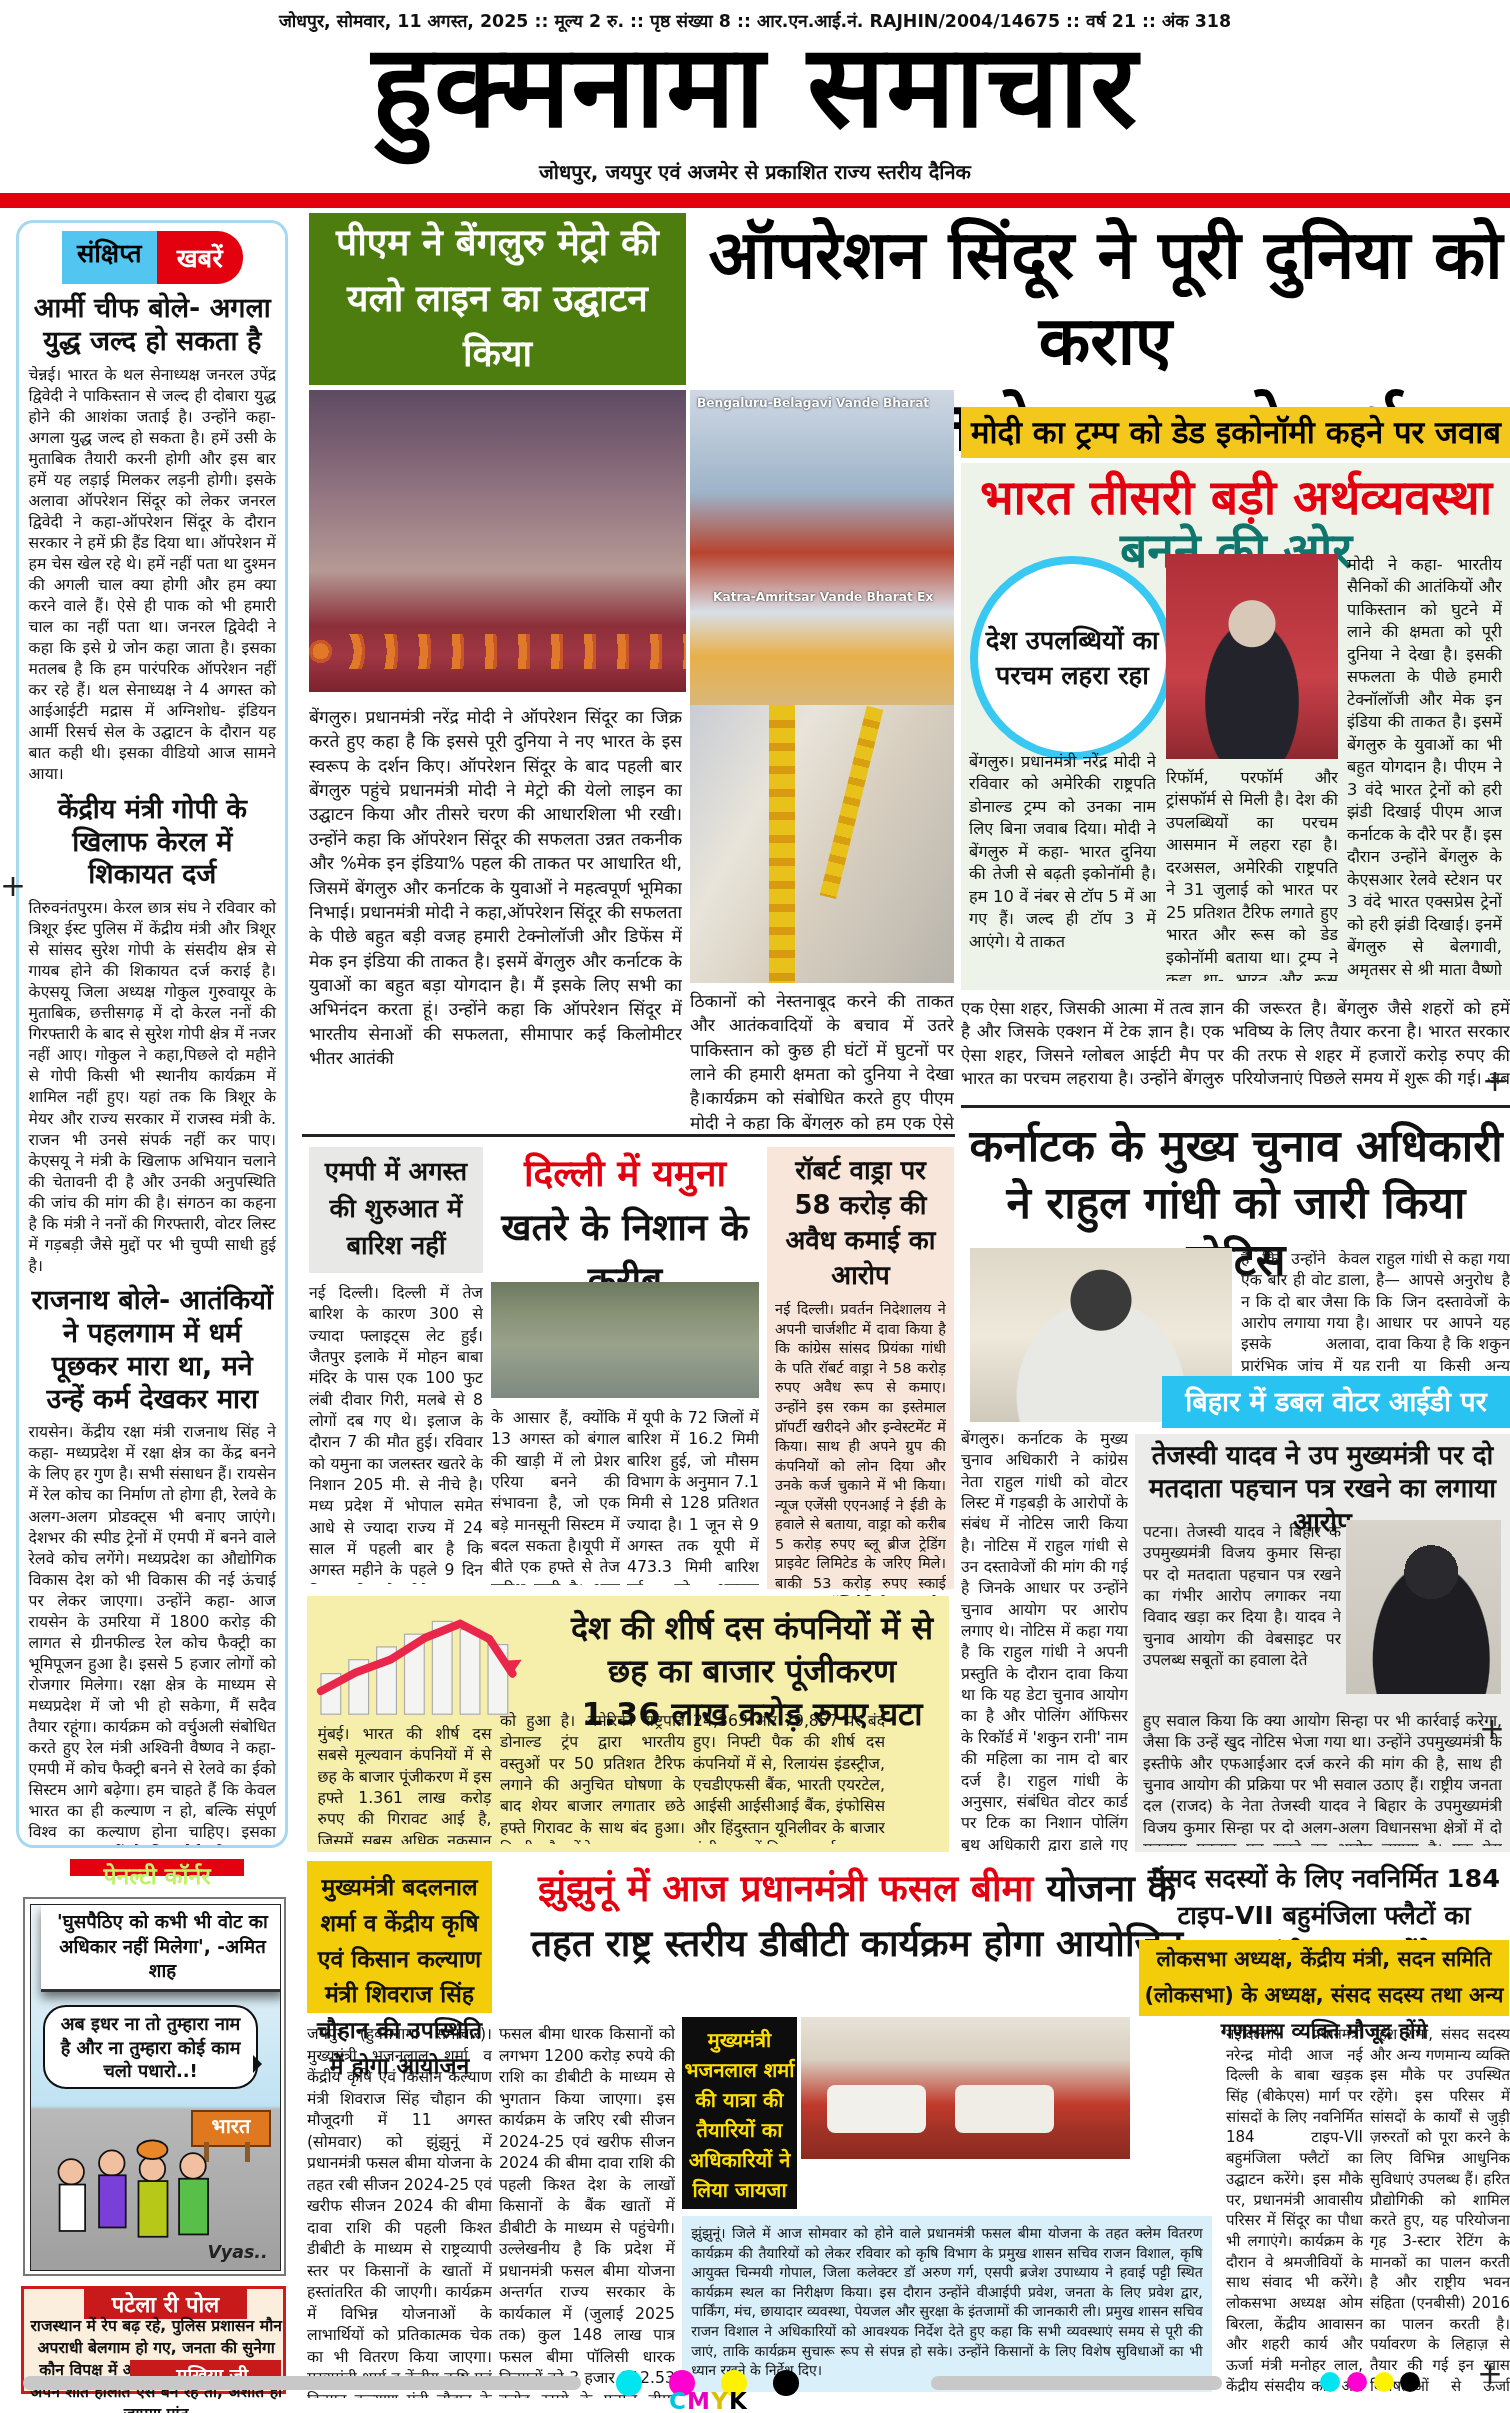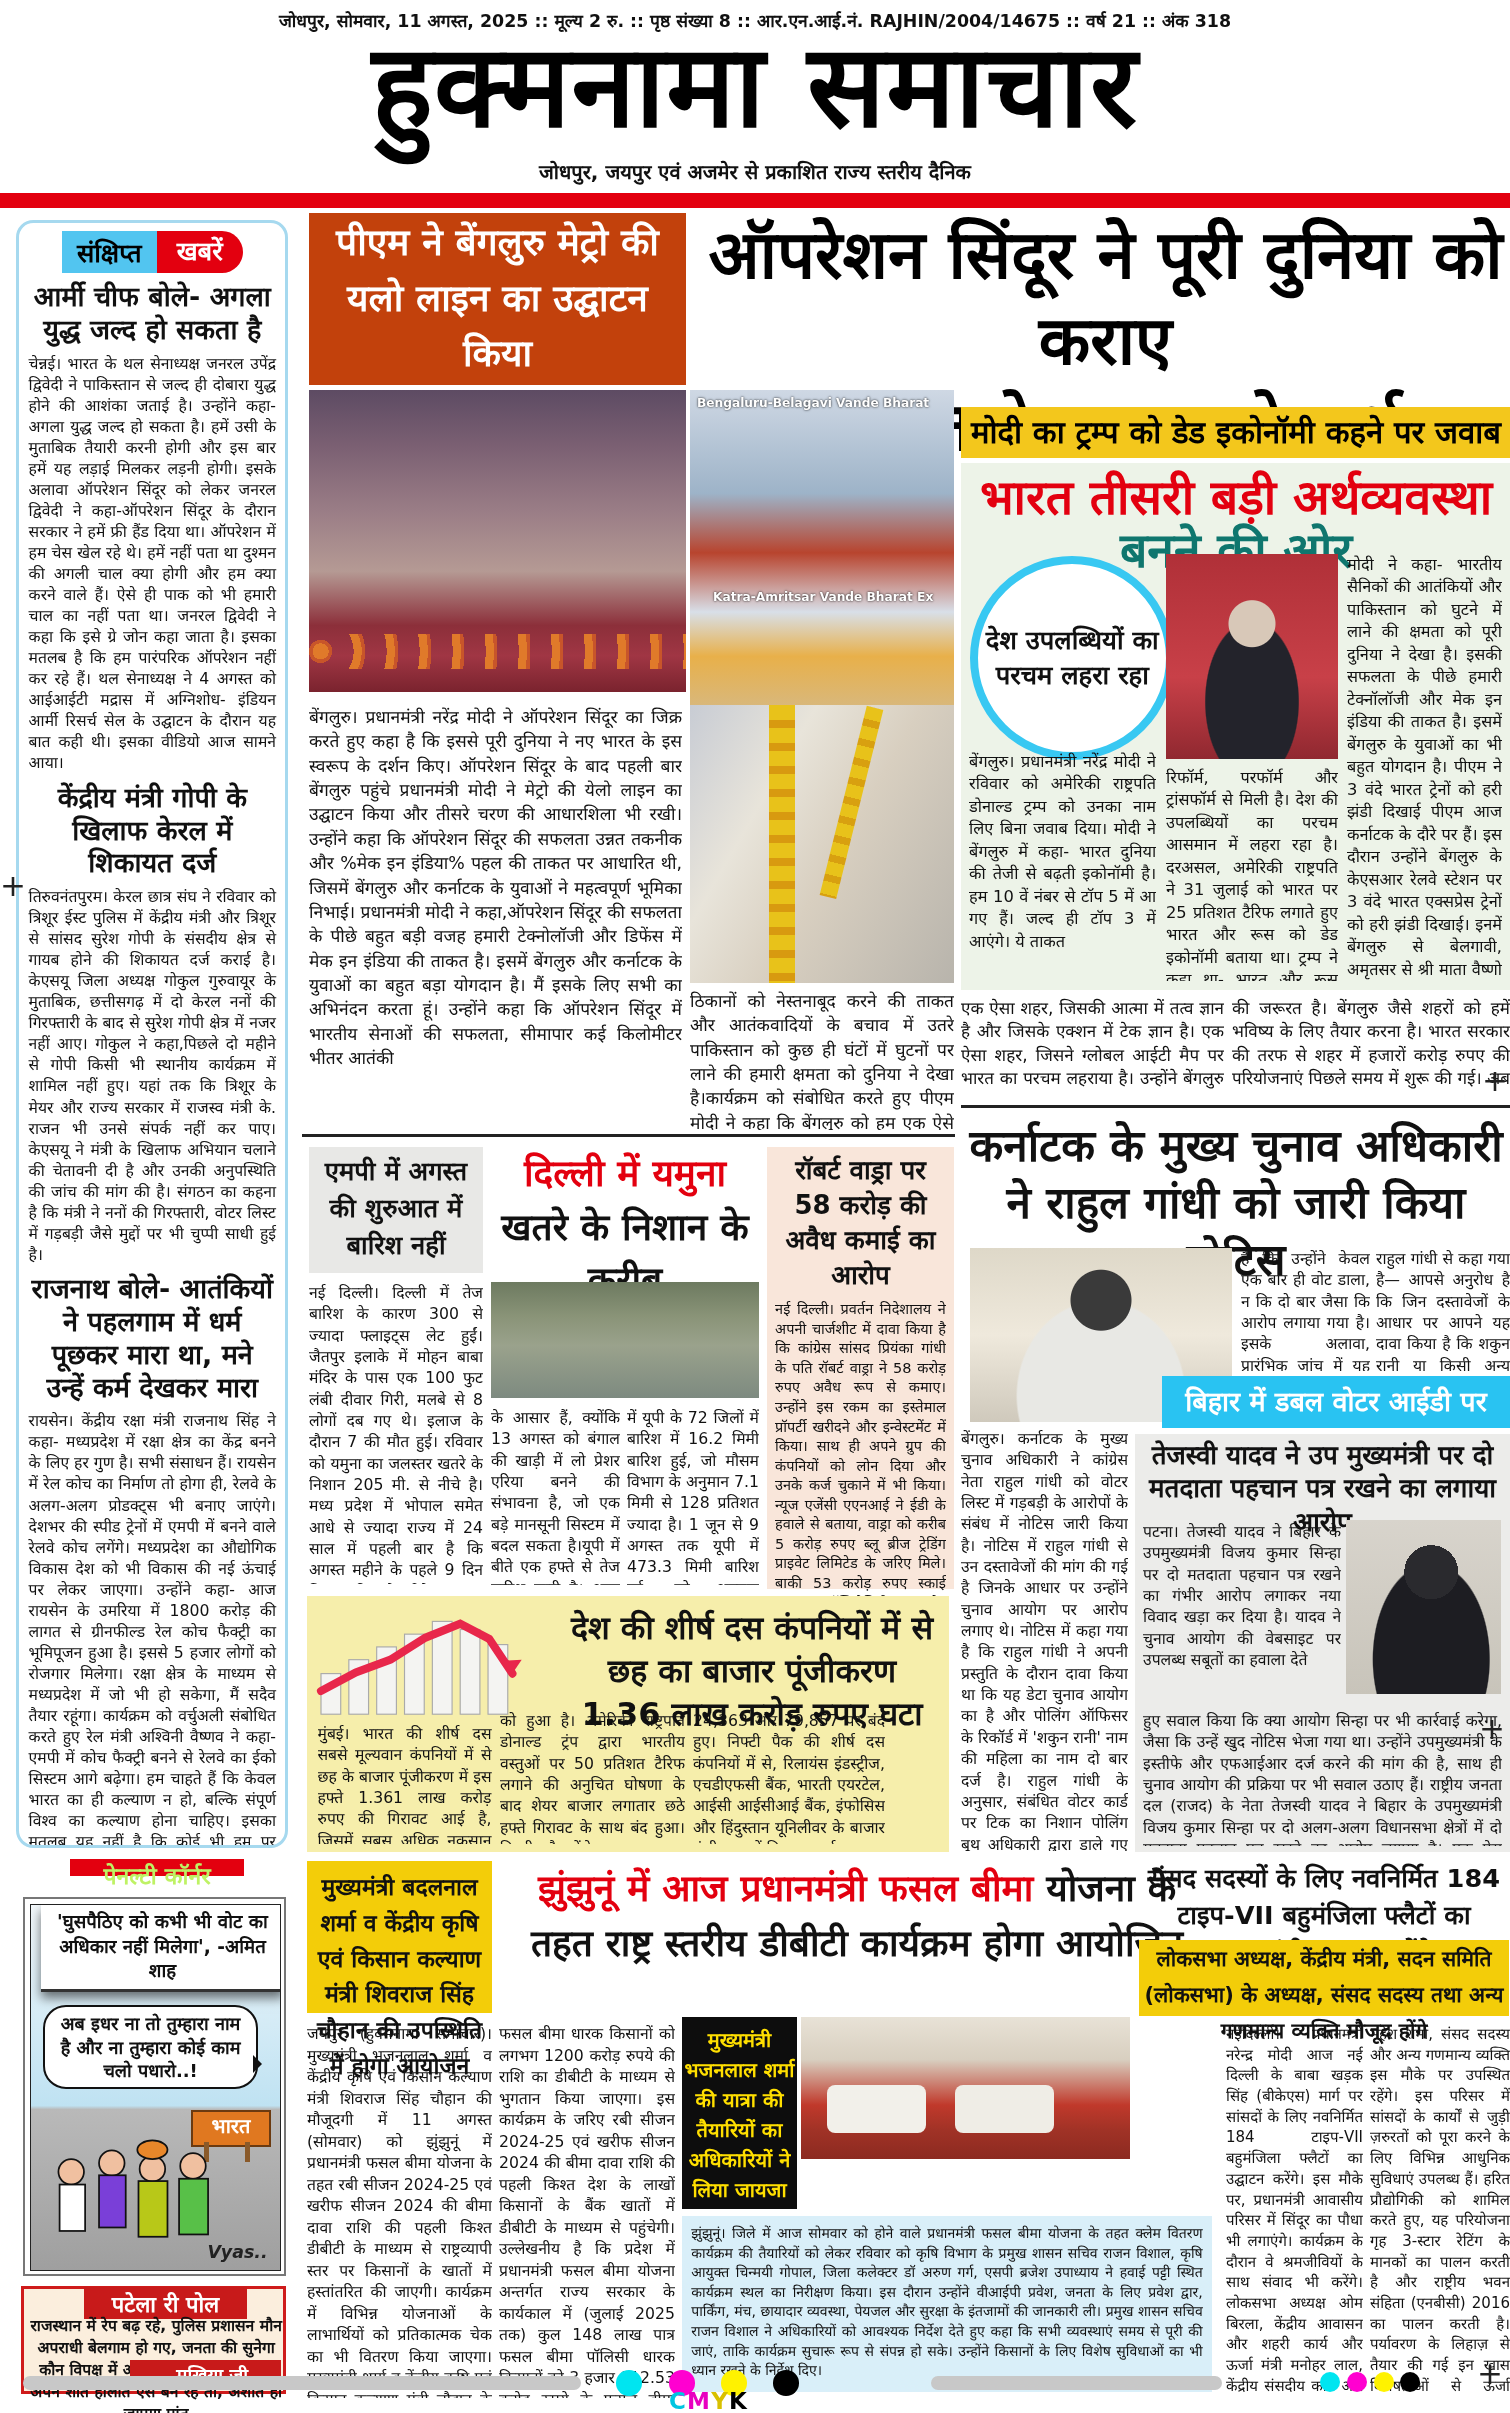--- a/index.html
+++ b/index.html
@@ -13,21 +13,21 @@
   .clip{overflow:hidden;}
   
   .dateline{left:0;top:8.1px;width:1510px;font-size:17.4px;font-weight:700;text-align:center;}
   .masthead{left:0;top:25.6px;width:1510px;font-size:115px;line-height:1.05;font-weight:900;text-align:center;letter-spacing:1.2px;color:#000;}
   .tagline{left:0;top:158px;width:1510px;font-size:20px;font-weight:700;text-align:center;}
   .redbar{left:0;top:193px;width:1510px;height:15px;background:#e3000f;}
   
   .sidebar{left:16.3px;top:220px;width:272px;height:1628px;border:3.5px solid #a6d9ef;border-radius:17.4px;background:#fff;padding:8.1px 9.3px;box-sizing:border-box;overflow:hidden;}
   .tabrow{display:flex;justify-content:center;margin-bottom:5.8px;}
   .tab-blue{background:#52c5f0;color:#000;font-weight:900;font-size:25.6px;padding:3.5px 15px;}
-  .tab-red{background:#e3000f;color:#fff;font-weight:900;font-size:25.6px;padding:2px 20px;border-radius:0 25.6px 25.6px 0;}
+  .tab-red{background:#e3000f;color:#fff;font-weight:900;font-size:25.6px;padding:9px 20px;border-radius:0 25.6px 25.6px 0;}
   .sb-head{font-size:27px;line-height:1.22;font-weight:900;text-align:center;margin:8.1px 0 5.8px 0;}
   .sb-body{font-size:15.7px;line-height:1.34;}
   .sb-photo{width:100%;height:151px;margin:4.7px 0;border:0.6px solid #999;
     background:linear-gradient(180deg,#e8e4df 0%,#d8d2c8 30%,#6a6a72 55%,#3a3a44 78%,#23232b 100%);}
   .sb-photo .brand{color:#5a6db8;font-weight:900;font-size:20px;padding:5.8px 0 0 9.3px;letter-spacing:1.2px;}
   
   .pc-label{left:70px;top:1859px;width:174px;height:17px;background:#e3000f;color:#bef264;font-size:23px;font-weight:700;text-align:center;line-height:34px;}
   .pc-box{left:23px;top:1897px;width:263px;height:379px;border:2.3px solid #777;background:#fff;padding:4.7px;box-sizing:border-box;}
   .pc-inner{width:100%;height:100%;border:1.7px solid #222;position:relative;overflow:hidden;
     background:linear-gradient(180deg,#f3f8fb 0%,#cfe9f5 38%,#bfe2f2 55%,#b9b9b9 56%,#9f9f9f 100%);}
@@ -39,21 +39,21 @@
   .pc-sign{position:absolute;right:9.3px;top:205px;width:76px;height:33px;background:#e07820;border:2.3px solid #6b3a10;
     color:#fff;font-size:20px;font-weight:900;text-align:center;line-height:29px;}
   .pc-sign:after{content:"";position:absolute;left:10.5px;top:30px;width:5.8px;height:20px;background:#8a5a2a;box-shadow:41px 0 #8a5a2a;}
   .pc-sig{position:absolute;right:12.8px;bottom:8.1px;font-size:17.4px;font-style:italic;font-weight:700;color:#222;}
   
   .pt-box{left:21px;top:2286px;width:265px;height:108px;border:3.5px solid #cf1b1b;background:#fbeedd;box-sizing:border-box;}
   .pt-head{position:absolute;left:52px;top:-2.3px;width:163px;background:#c81a1a;color:#fff;font-size:22px;font-weight:900;text-align:center;padding:1.2px 0;margin-left:8px;}
   .pt-body{position:absolute;left:4.7px;top:25.6px;width:255px;font-size:15.7px;font-weight:700;text-align:center;line-height:1.4;}
   .pt-sign{position:absolute;right:2.3px;bottom:2.3px;width:151px;background:#c81a1a;color:#fff;font-size:18.6px;font-weight:900;text-align:center;padding:1.7px 0;}
   
-  .lead-sidebox{left:309px;top:213px;width:377px;height:172px;background:#c2410c;color:#fff;
+  .lead-sidebox{left:309px;top:213px;width:377px;height:172px;background:#4d7c0f;color:#fff;
     font-size:37px;font-weight:900;text-align:center;line-height:1.5;padding-top:2.3px;box-sizing:border-box;}
   .main-head{left:701px;top:213px;width:809px;height:174px;}
   .main-head .l{font-size:67px;font-weight:900;line-height:1.28;text-align:center;color:#000;}
   .photo{background:#888;}
   .stage-photo{left:309px;top:390px;width:377px;height:302px;
     background:linear-gradient(180deg,#5d4b63 0%,#7a5f72 18%,#9a7d86 40%,#b59a94 60%,#8c2f3a 78%,#a03644 88%,#7a232e 100%);}
   .stage-photo .garland{position:absolute;bottom:23px;left:0;width:100%;height:35px;
     background:repeating-radial-gradient(circle at 11.6px 17.4px,#e07a2a 0 8.1px,#c8552a 8.1px 11.6px,transparent 11.6px 33px);}
   .train-photo{left:690px;top:390px;width:264px;height:370px;
     background:linear-gradient(180deg,#cfd8e4 0%,#9db3c8 28%,#b8442e 44%,#d8dfe8 60%,#e8b04a 72%,#c8c0b0 100%);}

